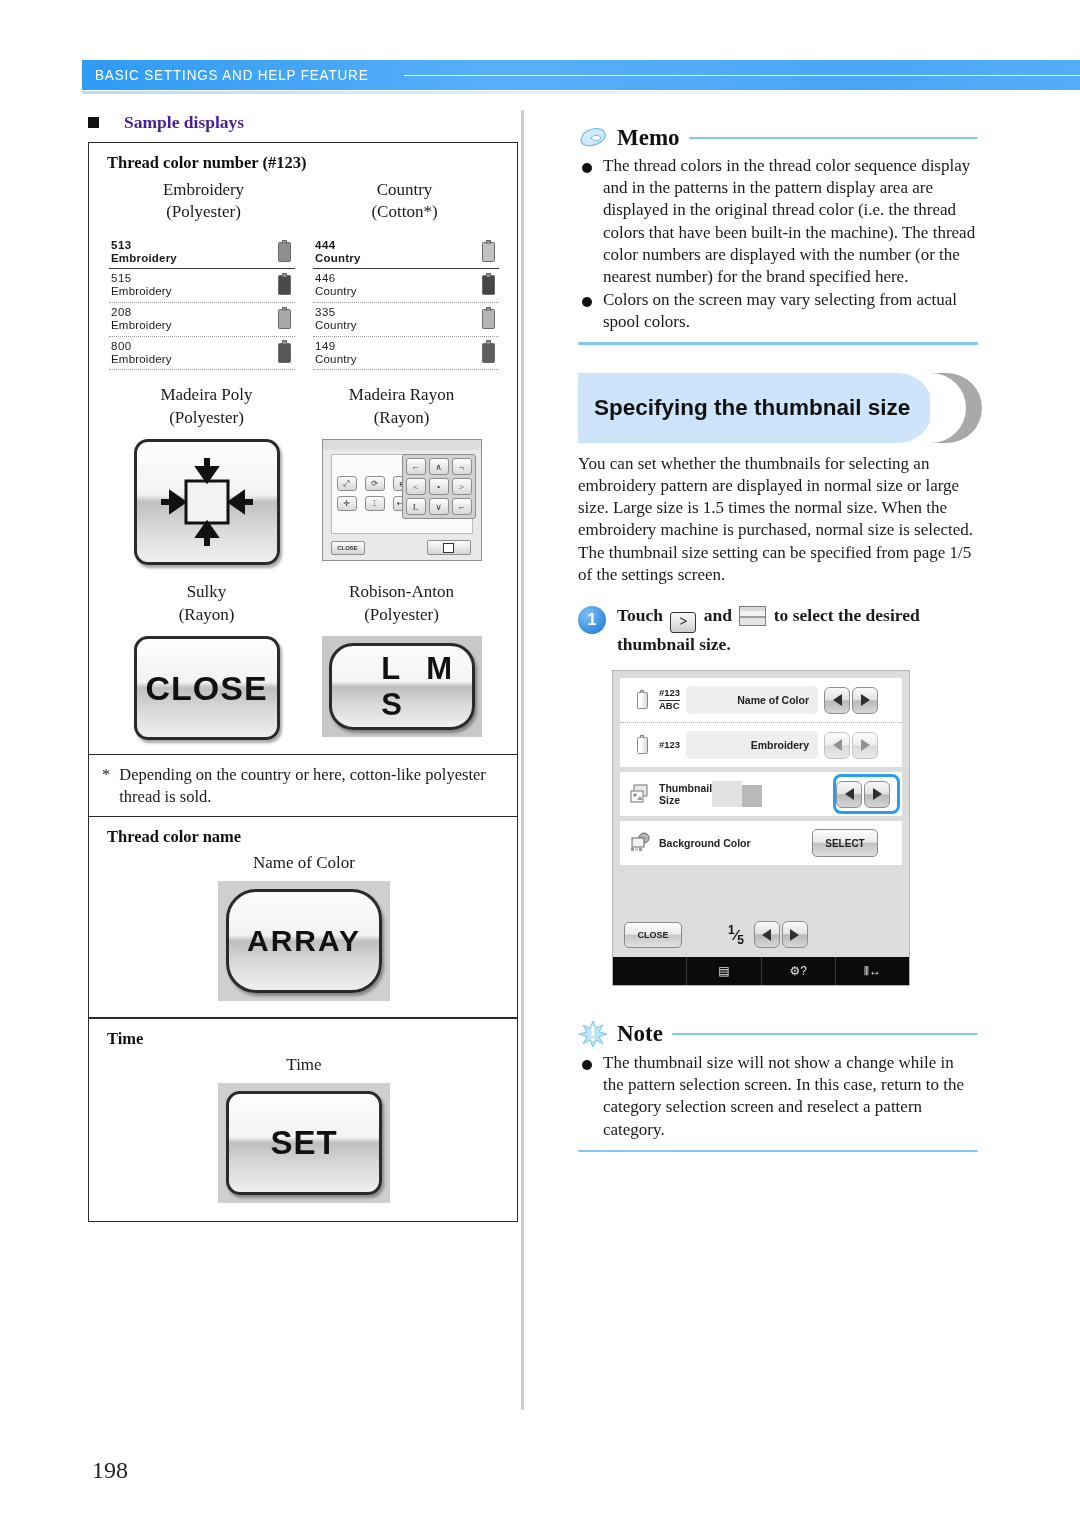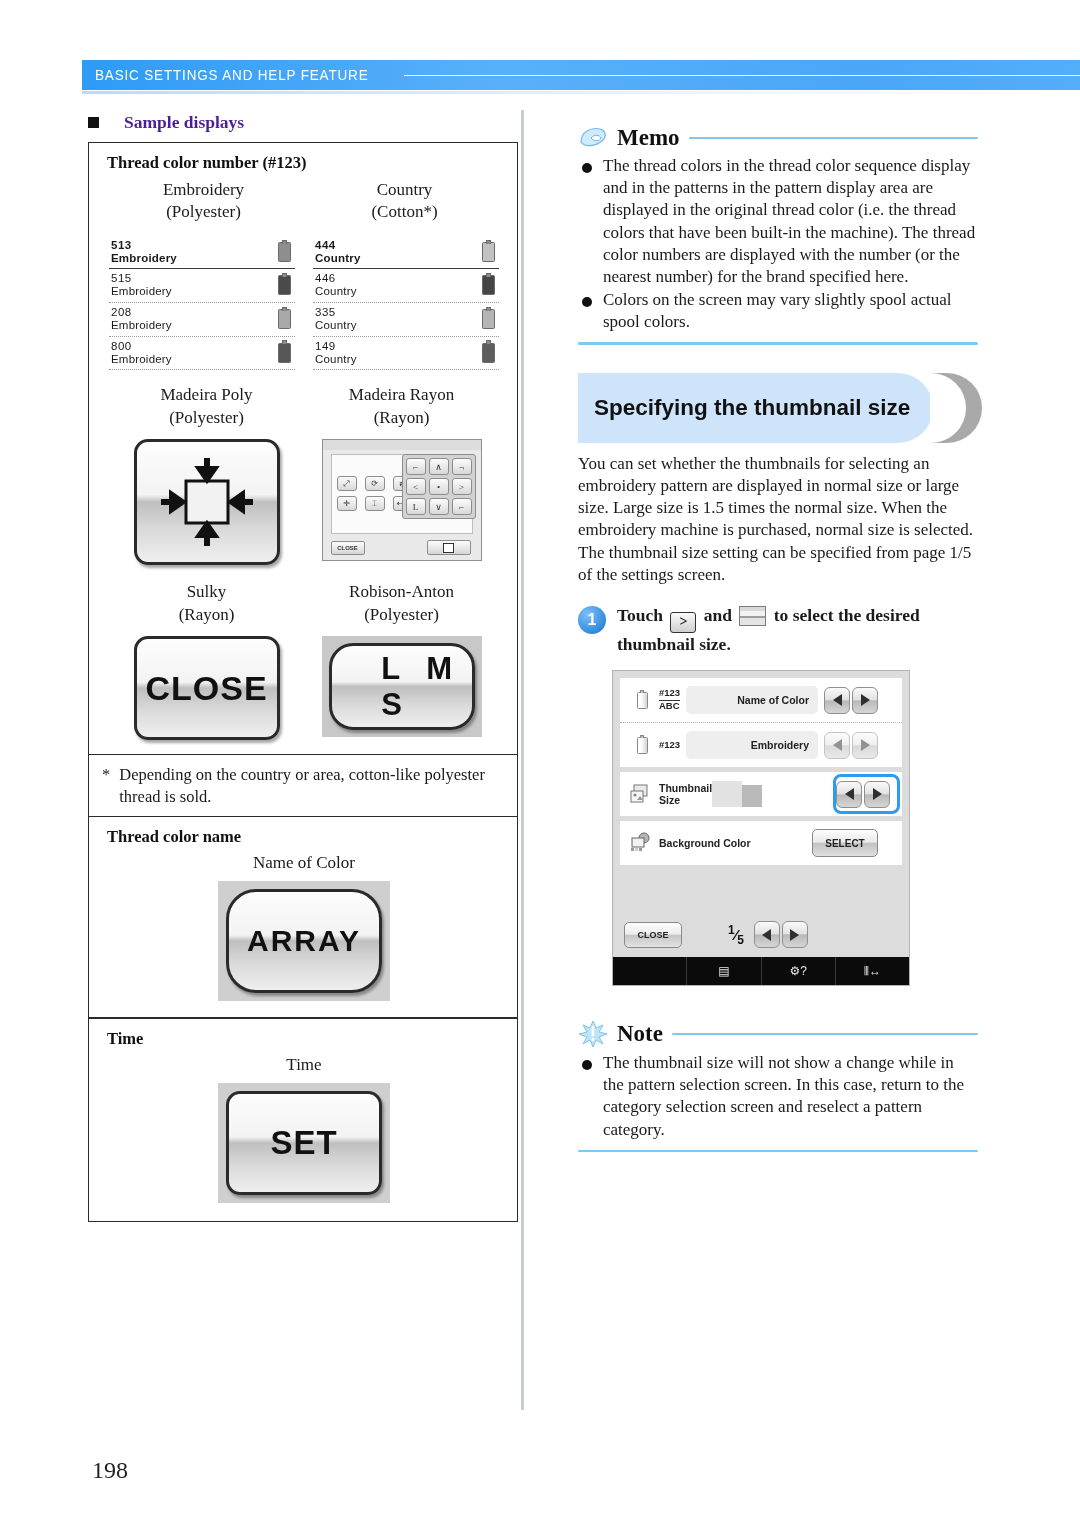--- a/index.html
+++ b/index.html
@@ -481,21 +481,21 @@
             </div>
           </div>
         </div>
       </div>
     </div>
 
     <div class="box-rule"></div>
 
     <div class="footnote">
       <span class="star">*</span>
-      <span>Depending on the country or area, cotton-like polyester thread is sold.</span>
+      <span>Depending on the country or here, cotton-like polyester thread is sold.</span>
     </div>
 
     <div class="box-rule"></div>
 
     <div class="box-sect" style="padding-bottom:16px;">
       <div class="subhead">Thread color name</div>
       <div class="centered-label">Name of Color</div>
       <div style="text-align:center; margin-top:8px;">
         <span class="img-frame">
           <span class="mbtn btn-array">ARRAY</span>
@@ -525,21 +525,21 @@
       <svg width="30" height="24" viewBox="0 0 30 24">
         <path d="M3 16 C3 6, 13 1, 22 3 C28 4.5, 29 11, 24 15 C18 20, 7 22, 3 16 Z" fill="#cfeafc" stroke="#6fb6e8" stroke-width="1.2"></path>
         <path d="M13 12 C16 8, 22 9, 23 12 C22 15, 16 16, 13 12 Z" fill="#ffffff" stroke="#6fb6e8" stroke-width="1"></path>
       </svg>
     </span>
     <span class="cal-title">Memo</span>
     <span class="cal-rule"></span>
   </div>
   <ul class="bul">
     <li>The thread colors in the thread color sequence display and in the patterns in the pattern display area are displayed in the original thread color (i.e. the thread colors that have been built-in the machine). The thread color numbers are displayed with the number (or the nearest number) for the brand specified here.</li>
-    <li>Colors on the screen may vary slightly spool actual spool colors.</li>
+    <li>Colors on the screen may vary selecting from actual spool colors.</li>
   </ul>
   <div class="cal-bottom-rule"></div>
 
   <div class="banner-wrap">
     <div class="banner">
       <h2>Specifying the thumbnail size</h2>
     </div>
     <div class="banner-moon"></div>
   </div>
 

